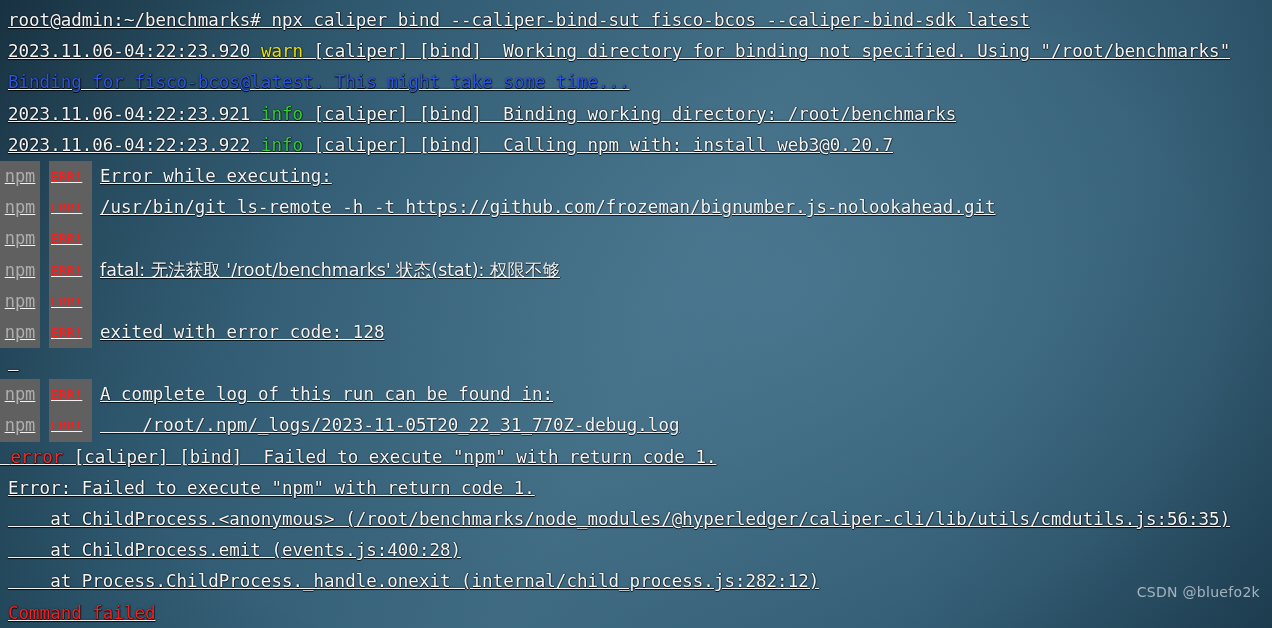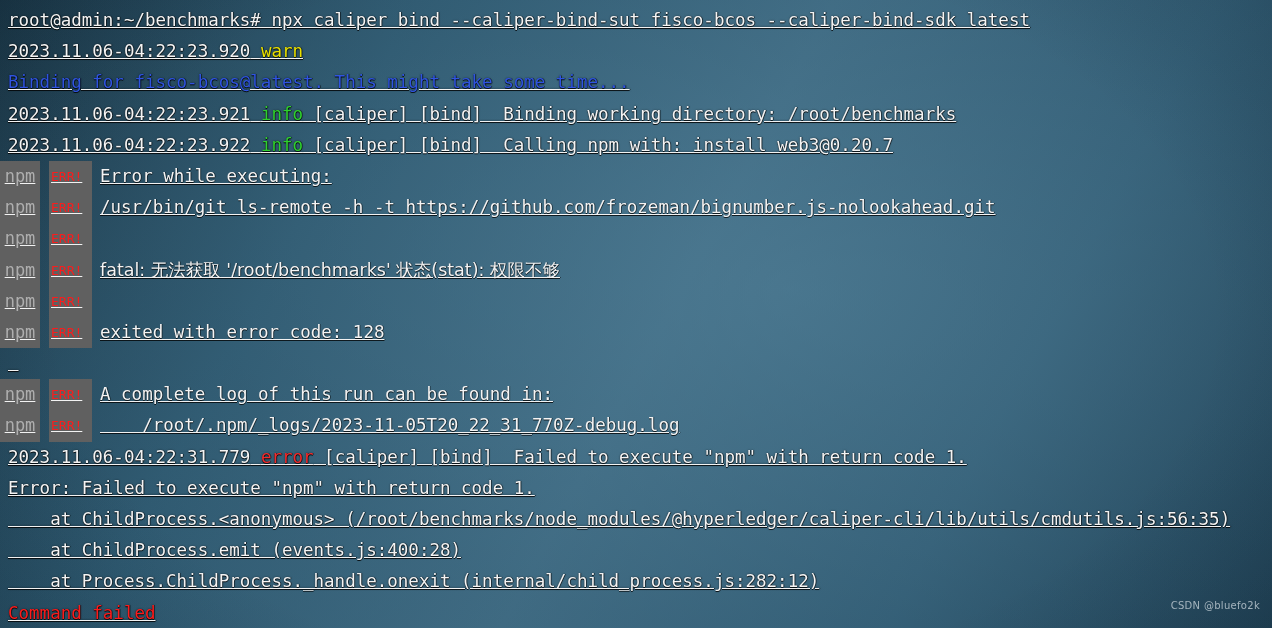--- a/index.html
+++ b/index.html
@@ -91,49 +91,49 @@
     align-items: center;
     color: #f4f4f4;
     text-shadow: 0 1px 0 rgba(0,0,0,0.75), 1px 0 0 rgba(0,0,0,0.45);
   }
   .cjk {
     font-family: "DejaVu Sans", "Liberation Sans", sans-serif;
   }
   .watermark {
     position: absolute;
     right: 12px;
-    bottom: 7px;
+    bottom: 20px;
     z-index: 3;
     font-family: "DejaVu Sans", "Liberation Sans", sans-serif;
-    font-size: 10px;
+    font-size: 14px;
     color: #b9c6ce;
     opacity: 0.85;
     letter-spacing: 0.3px;
   }
 </style>
 </head>
 <body>
 
 <div id="terminal">
   <div class="lines">
       <div class="line"><span class="txt pad-left c-default">root@admin:~/benchmarks# npx caliper bind --caliper-bind-sut fisco-bcos --caliper-bind-sdk latest</span></div>
-      <div class="line"><span class="txt pad-left c-default">2023.11.06-04:22:23.920</span><span class="txt c-default"> </span><span class="txt c-warn">warn</span></div>
+      <div class="line"><span class="txt pad-left c-default">2023.11.06-04:22:23.920</span><span class="txt c-default"> </span><span class="txt c-warn">warn</span><span class="txt c-default"> [caliper] [bind]  Working directory for binding not specified. Using "/root/benchmarks"</span></div>
       <div class="line"><span class="txt pad-left c-blue">Binding for fisco-bcos@latest. This might take some time...</span></div>
       <div class="line"><span class="txt pad-left c-default">2023.11.06-04:22:23.921</span><span class="txt c-default"> </span><span class="txt c-info">info</span><span class="txt c-default"> [caliper] [bind]  Binding working directory: /root/benchmarks</span></div>
       <div class="line"><span class="txt pad-left c-default">2023.11.06-04:22:23.922</span><span class="txt c-default"> </span><span class="txt c-info">info</span><span class="txt c-default"> [caliper] [bind]  Calling npm with: install web3@0.20.7</span></div>
       <div class="line npmline"><span class="blk blk-npm">npm</span><span class="blk blk-gap"></span><span class="blk blk-err">ERR!</span><span class="msg">Error while executing:</span></div>
       <div class="line npmline"><span class="blk blk-npm">npm</span><span class="blk blk-gap"></span><span class="blk blk-err">ERR!</span><span class="msg">/usr/bin/git ls-remote -h -t https://github.com/frozeman/bignumber.js-nolookahead.git</span></div>
       <div class="line npmline"><span class="blk blk-npm">npm</span><span class="blk blk-gap"></span><span class="blk blk-err">ERR!</span><span class="msg"></span></div>
       <div class="line npmline"><span class="blk blk-npm">npm</span><span class="blk blk-gap"></span><span class="blk blk-err">ERR!</span><span class="msg cjk">fatal: 无法获取 '/root/benchmarks' 状态(stat): 权限不够</span></div>
       <div class="line npmline"><span class="blk blk-npm">npm</span><span class="blk blk-gap"></span><span class="blk blk-err">ERR!</span><span class="msg"></span></div>
       <div class="line npmline"><span class="blk blk-npm">npm</span><span class="blk blk-gap"></span><span class="blk blk-err">ERR!</span><span class="msg">exited with error code: 128</span></div>
       <div class="line"><span class="txt pad-left"> </span></div>
       <div class="line npmline"><span class="blk blk-npm">npm</span><span class="blk blk-gap"></span><span class="blk blk-err">ERR!</span><span class="msg">A complete log of this run can be found in:</span></div>
       <div class="line npmline"><span class="blk blk-npm">npm</span><span class="blk blk-gap"></span><span class="blk blk-err">ERR!</span><span class="msg">    /root/.npm/_logs/2023-11-05T20_22_31_770Z-debug.log</span></div>
-      <div class="line"><span class="txt pad-left c-default">2023.11.06-04:22:31.779</span><span class="txt c-default"> </span><span class="txt c-error">error</span><span class="txt c-default"> [caliper] [bind]  Failed to execute "npm" with return code 1.</span></div>
+      <div class="line"><span class="txt c-default"> </span><span class="txt c-error">error</span><span class="txt c-default"> [caliper] [bind]  Failed to execute "npm" with return code 1.</span></div>
       <div class="line"><span class="txt pad-left c-default">Error: Failed to execute "npm" with return code 1.</span></div>
       <div class="line"><span class="txt pad-left c-default">    at ChildProcess.&lt;anonymous&gt; (/root/benchmarks/node_modules/@hyperledger/caliper-cli/lib/utils/cmdutils.js:56:35)</span></div>
       <div class="line"><span class="txt pad-left c-default">    at ChildProcess.emit (events.js:400:28)</span></div>
       <div class="line"><span class="txt pad-left c-default">    at Process.ChildProcess._handle.onexit (internal/child_process.js:282:12)</span></div>
       <div class="line"><span class="txt pad-left c-red">Command failed</span></div>
     </div>
   <div class="watermark">CSDN @bluefo2k</div>
 </div>
 
 </body></html>

